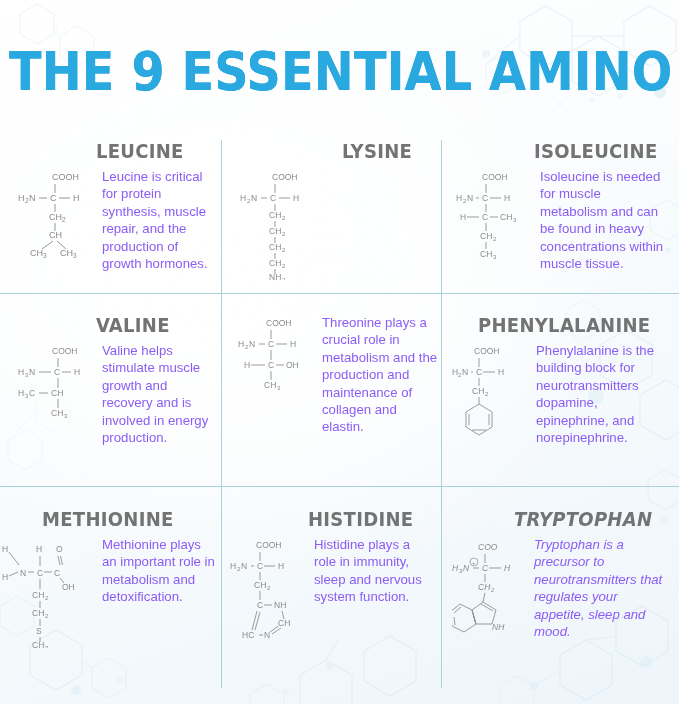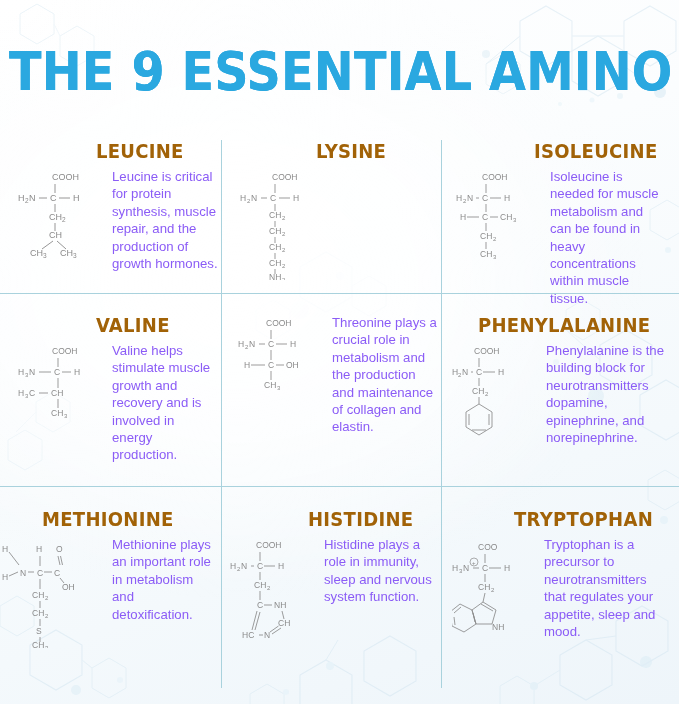--- a/index.html
+++ b/index.html
@@ -84,33 +84,33 @@
     height: 1px;
     background: #a9d2dd;
     z-index: 2;
   }
 
   .cell {
     position: absolute;
     box-sizing: border-box;
   }
   .cell-head {
-    color: #a16207;
+    color: #737373;
     font-family: "Liberation Sans Narrow", "DejaVu Sans Condensed", "Liberation Sans", sans-serif;
     font-weight: bold;
     font-size: 20px;
     line-height: 22px;
     letter-spacing: 0.3px;
     white-space: nowrap;
     margin: 0 0 6px 0;
   }
   .cell-body {
     display: flex;
     align-items: flex-start;
-    gap: 22px;
+    gap: 12px;
   }
   .struct {
     flex: 0 0 auto;
     width: 72px;
     padding-top: 2px;
   }
   .struct svg {
     display: block;
   }
   .desc {
@@ -244,21 +244,21 @@
               <line x1="37" y1="53" x2="37" y2="61"></line>
               <line x1="35" y1="71" x2="24" y2="79"></line>
               <line x1="39" y1="71" x2="48" y2="79"></line>
             </g>
           </svg>
         </div>
         <div class="desc">Leucine is critical for protein synthesis, muscle repair, and the production of growth hormones.</div>
       </div>
     </div>
 
-    <div class="cell" style="left:238px; top:22px; width:200px;">
+    <div class="cell" style="left:238px; top:22px; width:200px;text-align:center;">
       <div class="cell-head head-indent">LYSINE</div>
       <div class="cell-body">
         <div class="struct">
           <svg width="72" height="110" viewBox="0 0 72 110" xmlns="http://www.w3.org/2000/svg">
             <g fill="#8a8a8a" font-family="Liberation Sans, sans-serif" font-size="8.5">
               <text x="34" y="10">COOH</text>
               <text x="2" y="31">H</text>
                 <text x="9" y="33" font-size="6">2</text>
                 <text x="13" y="31">N</text>
               <text x="32" y="31">C</text>
@@ -498,21 +498,21 @@
               <line x1="29" y1="97" x2="33" y2="97"></line>
               <line x1="27" y1="73" x2="22" y2="92"></line>
               <line x1="30" y1="74" x2="25" y2="92"></line>
             </g>
           </svg>
         </div>
         <div class="desc">Histidine plays a role in immunity, sleep and nervous system function.</div>
       </div>
     </div>
 
-    <div class="cell" style="left:452px; top:390px; width:216px;">
+    <div class="cell" style="left:452px; top:390px; width:216px;font-style:italic;">
       <div class="cell-head" style="margin-left:62px;">TRYPTOPHAN</div>
       <div class="cell-body">
         <div class="struct" style="width:70px;">
           <svg width="70" height="106" viewBox="0 0 70 106" xmlns="http://www.w3.org/2000/svg">
             <g fill="#8a8a8a" font-family="Liberation Sans, sans-serif" font-size="8.5">
               <text x="26" y="12">COO</text>
               <text x="0" y="33">H</text>
                 <text x="7" y="35" font-size="6">3</text>
                 <text x="11" y="33">N</text>
               <text x="30" y="33">C</text>

